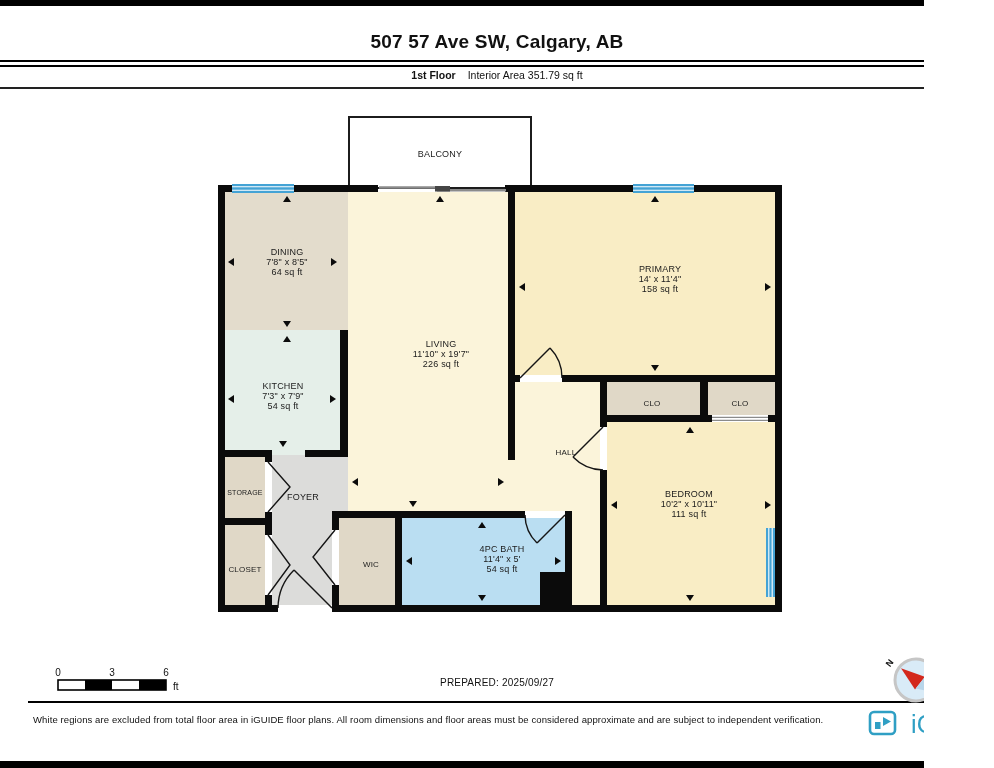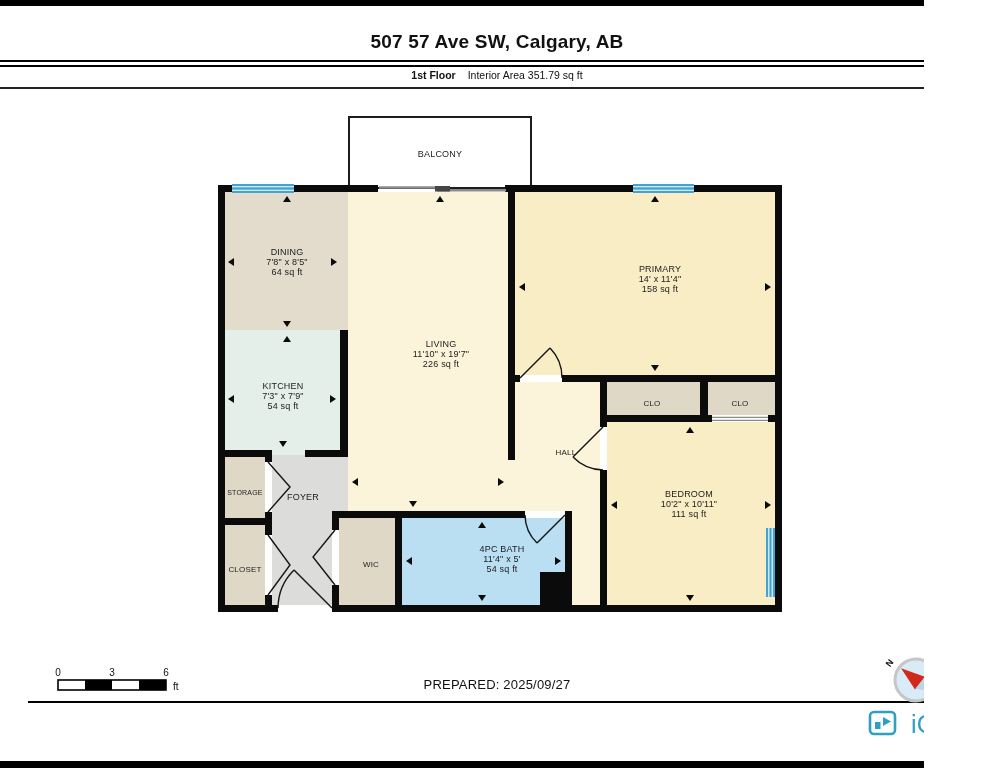--- a/index.html
+++ b/index.html
@@ -16,21 +16,21 @@
   .door{stroke:#151515;stroke-width:1.4;fill:none;}
   .slider{stroke:#8b8b8b;stroke-width:2.4;}
   .clodoor{stroke:#8b8b8b;stroke-width:1.3;}
   .arrow{fill:#0b0b0b;}
   .win-line{stroke:#ffffff;stroke-width:1.1;}
   .room-label text{font-size:9px;fill:#1b1b1b;text-anchor:middle;letter-spacing:.2px;}
   .room-label.sm text{font-size:8px;}
   .room-label.xs text{font-size:7px;}
   .scale-text{font-size:10px;fill:#111;text-anchor:middle;}
   #prepared{position:absolute;top:677px;left:0;width:994px;text-align:center;
-            font-size:13px;letter-spacing:.2px;}
+            font-size:10px;letter-spacing:.2px;}
   #disclaimer{position:absolute;top:714px;left:33px;width:920px;font-size:9.5px;
               letter-spacing:.1px;}
   #brand-text{position:absolute;top:709px;left:899px;height:30px;line-height:30px;
               font-size:25px;color:#2f9fc4;font-weight:500;letter-spacing:.3px;margin-left:12px;}
 </style>
 </head>
 <body>
 
 <div id="page">
 
@@ -40,20 +40,21 @@
   <div id="title">507 57 Ave SW, Calgary, AB</div>
   <div class="hline" style="top:60px;height:2px;"></div>
   <div class="hline" style="top:64.5px;height:2px;"></div>
   <div id="subtitle">
     <span class="fl">1st Floor</span><span>Interior Area 351.79 sq ft</span>
   </div>
   <div class="hline" style="top:87px;height:1.5px;background:#222;"></div>
 
   <div class="hline" style="top:701px;left:28px;width:938px;height:2px;"></div>
   <div id="prepared">PREPARED: 2025/09/27</div>
+  <div id="disclaimer">White regions are excluded from total floor area in iGUIDE floor plans. All room dimensions and floor areas must be considered approximate and are subject to independent verification.</div>
   <div id="brand-text">iGUIDE</div>
 
   <svg id="plan-svg" width="994" height="768" viewBox="0 0 994 768">
 
     <rect x="349" y="117" width="182" height="71" fill="#ffffff" stroke="#1c1c1c" stroke-width="2"></rect>
 
     <g>
       <rect x="225" y="192" width="123" height="138" fill="#e3dccc"></rect>
       <rect x="225" y="330" width="115" height="125" fill="#e5efe9"></rect>
       <rect x="348" y="192" width="160" height="319" fill="#fbf4da"></rect>

